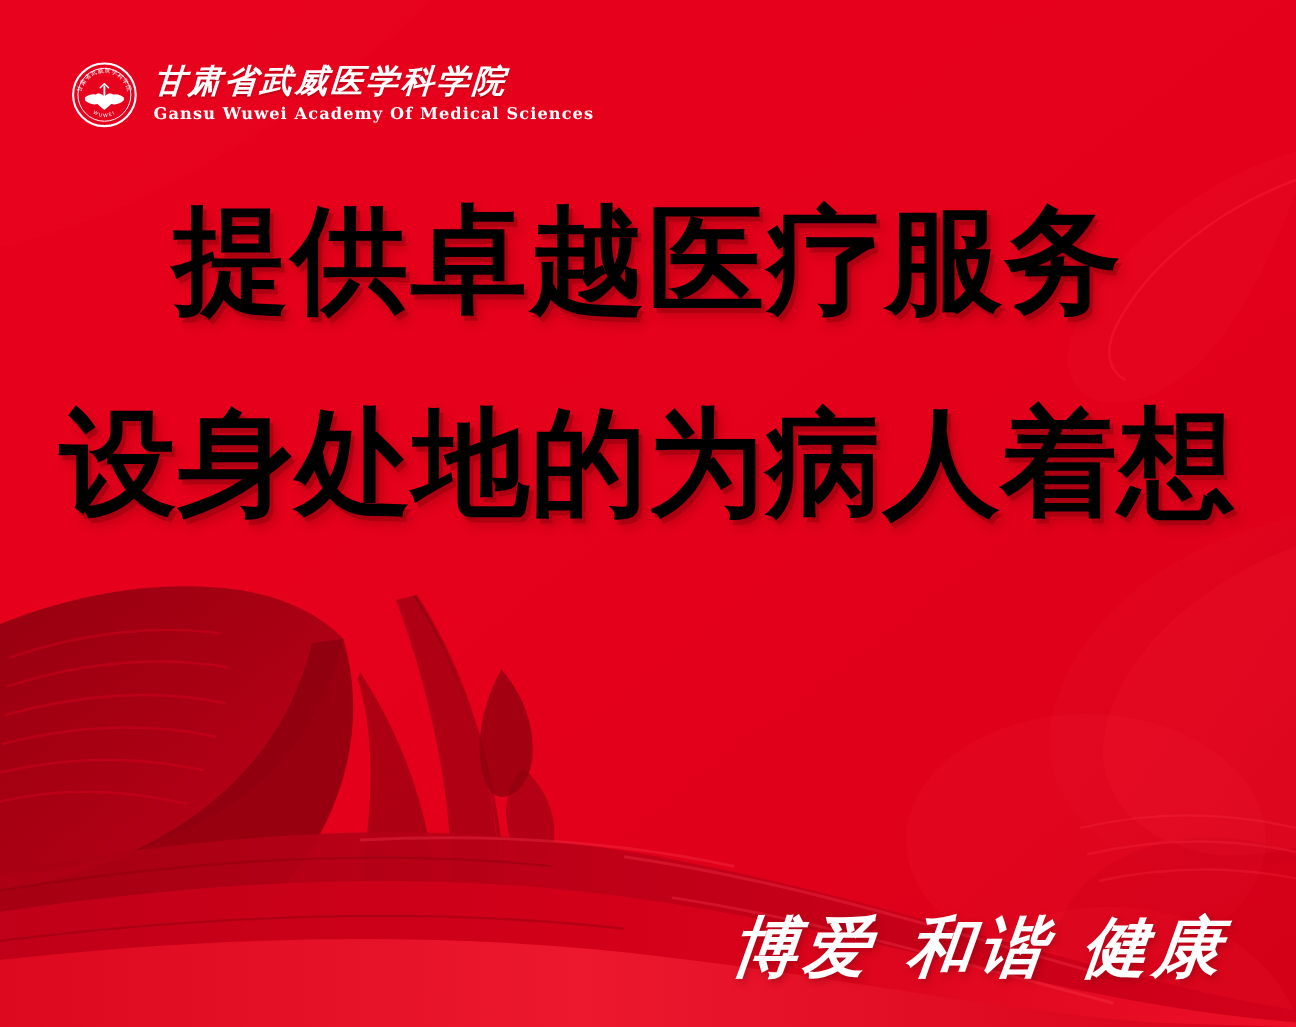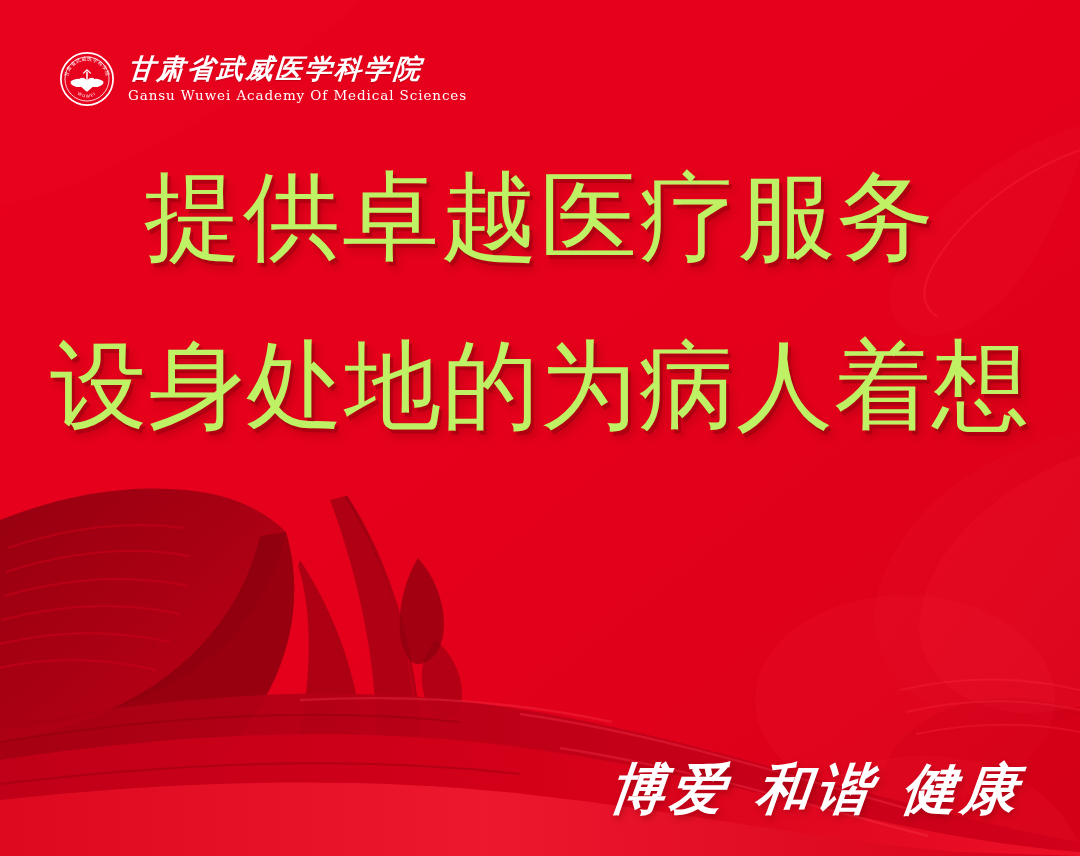--- a/index.html
+++ b/index.html
@@ -57,40 +57,40 @@
     color: #ffffff;
     letter-spacing: 2.5px;
     white-space: nowrap;
     font-style: italic;
     transform: skewX(-4deg);
     text-shadow: 0 1px 1px rgba(120,0,10,.35);
   }
   .logo-en {
     font-family: "DejaVu Serif", "Liberation Serif", serif;
     font-size: 13.5px;
-    font-weight: 400;
+    font-weight: 700;
     color: #ffffff;
     letter-spacing: 0.9px;
     white-space: nowrap;
     margin-top: 7px;
   }
 
   
   .headlines {
     position: absolute;
     left: 0;
     right: 0;
     top: 168px;
     z-index: 4;
     text-align: center;
   }
   .headline {
-    color: #bef264;
+    color: #000000;
     font-family: "DejaVu Sans", "Liberation Sans", sans-serif;
-    font-weight: 400;
+    font-weight: 700;
     white-space: nowrap;
     line-height: 1;
     text-shadow:
       3px 4px 0 rgba(150,0,12,0.55),
       5px 7px 9px rgba(110,0,8,0.30);
   }
   .headline-1 { font-size: 97px; letter-spacing: 2px; }
   .headline-2 { font-size: 97px; letter-spacing: 2px; margin-top: 72px; }
   .headline-3 { font-size: 97px; letter-spacing: 1px; margin-top: 72px; text-align: center; }
 

